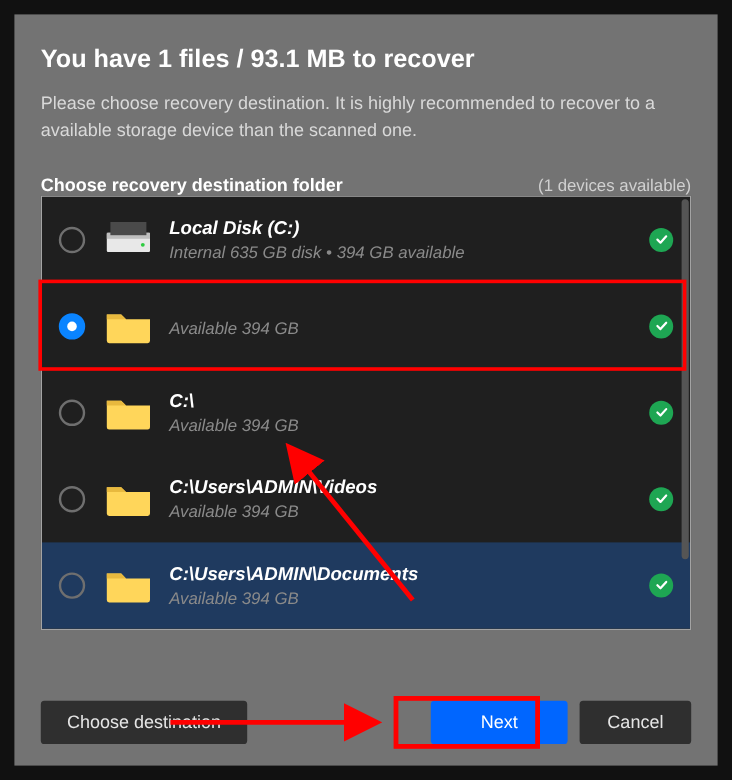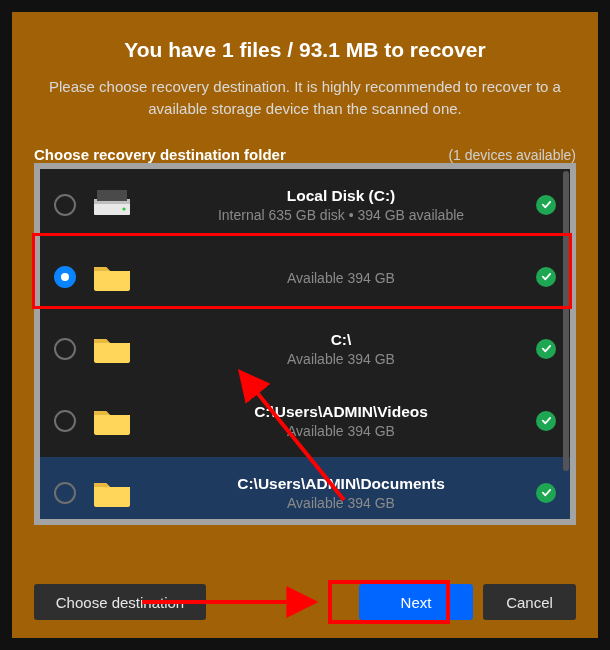--- a/index.html
+++ b/index.html
@@ -4,39 +4,39 @@
 <style>
   * { box-sizing: border-box; margin: 0; padding: 0; }
   html, body { width: 610px; height: 650px; overflow: hidden; }
   body {
     background: #111;
     font-family: "Segoe UI", Arial, sans-serif;
     color: #fff;
     padding: 12px;
   }
   .panel {
-    background: #a16207;
+    background: #737373;
     width: 586px;
     height: 626px;
     padding: 26px 22px 18px 22px;
     position: relative;
-    text-align: center;
   }
   .title { font-size: 21px; font-weight: 600; margin-bottom: 14px; }
   .subtitle { font-size: 15px; color: #d9d9d9; line-height: 1.45; margin-bottom: 26px; }
   .section-row { display: flex; justify-content: space-between; align-items: baseline; font-size: 15px; margin-bottom: 0; }
   .section-row .left { font-weight: 600; }
   .section-row .right { color: #d0d0d0; font-size: 14px; }
   .list-wrap { position: relative; height: 362px; }
   .list {
     background: #1f1f1f;
-    border: 6px solid #a3a3a3;
+    border: 1px solid #a3a3a3;
     height: 362px;
     overflow: hidden;
     position: relative;
+    font-style: italic;
   }
   .row {
     display: flex;
     align-items: center;
     height: 72px;
     padding: 0 14px 0 10px;
     position: relative;
   }
   .row.hover { background: #1f3a5f; }
   .radio {

